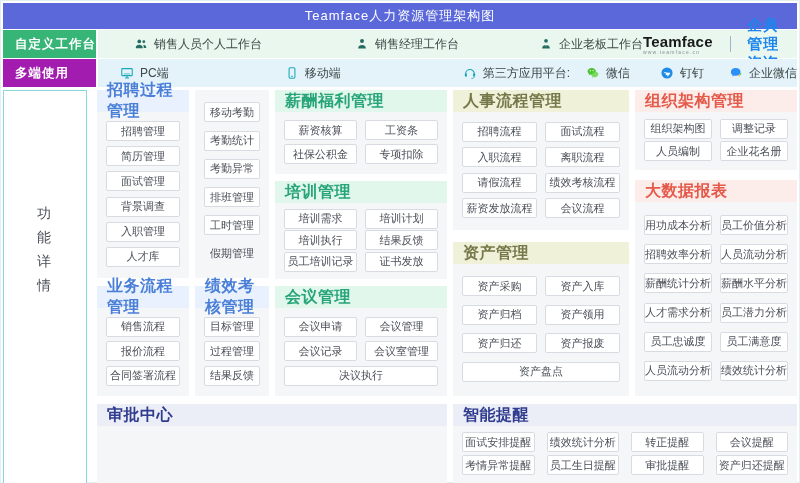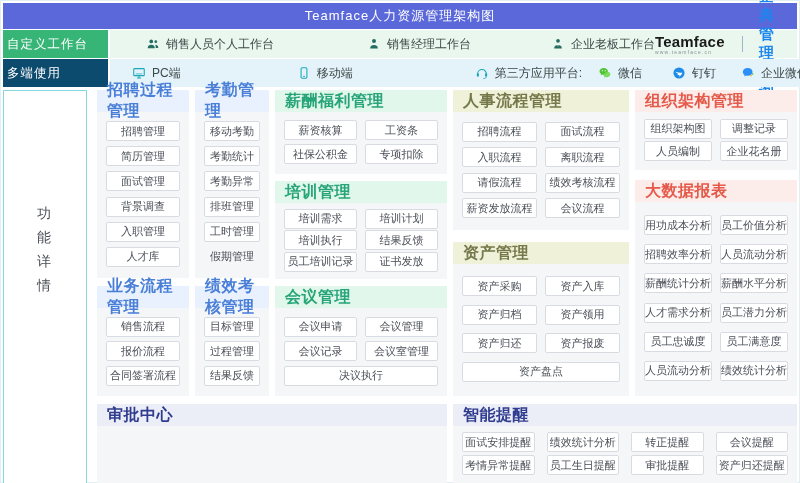--- a/index.html
+++ b/index.html
@@ -9,24 +9,24 @@
     background:#ffffff; color:#4a4e57; overflow:hidden;
   }
   .page { width:800px; height:483px; padding:2px; background:#fff; border:1px solid #e3eef0; }
 
   
   .topbar { height:26px; background:#5b68d9; color:#fff; font-size:13px;
     display:flex; align-items:center; justify-content:center; letter-spacing:1px; }
 
   
   .xrow { height:28px; display:flex; margin-top:1px; }
-  .xrow-label { width:107px; color:#fff; font-size:12.5px; display:flex; align-items:center;
-    padding-left:4px; flex:none; border-right:2px solid #fff; letter-spacing:1px; }
+  .xrow-label { width:95px; color:#fff; font-size:12.5px; display:flex; align-items:center;
+    padding-left:12px; flex:none; border-right:2px solid #fff; letter-spacing:1px;font-weight:bold; }
   .workbench .xrow-label { background:#36b576; }
-  .platforms .xrow-label { background:#0c4a6e; }
+  .platforms .xrow-label { background:#a21caf; }
   .xrow-items { flex:1; display:flex; align-items:center; font-size:12px; color:#3d4a49; }
   .workbench .xrow-items { background:#e9f7ef; }
   .platforms .xrow-items { background:#e4f2fa; }
   .row-item { display:flex; align-items:center; gap:6px; white-space:nowrap; }
   .row-item svg { width:14px; height:14px; display:block; }
 
   .wb-1 { margin-left:36px; } .wb-2 { margin-left:93px; } .wb-3 { margin-left:80px; }
   .pf-1 { margin-left:22px; } .pf-2 { margin-left:116px; } .pf-3 { margin-left:122px; }
   .pf-4 { margin-left:16px; } .pf-5 { margin-left:30px; } .pf-6 { margin-left:25px; }
 
@@ -226,21 +226,20 @@
               <div class="sec-header">业务流程管理</div>
               <div class="sec-body cols-1">
                 <div class="chip">销售流程</div>
                 <div class="chip">报价流程</div>
                 <div class="chip">合同签署流程</div>
               </div>
             </div>
           </div>
           <div class="track" style="width: 74px;">
             <div class="section theme-blue" style="height: 188px;">
-              <div class="sec-header">考勤管理</div>
               <div class="sec-body cols-1">
                 <div class="chip">移动考勤</div>
                 <div class="chip">考勤统计</div>
                 <div class="chip">考勤异常</div>
                 <div class="chip">排班管理</div>
                 <div class="chip">工时管理</div>
                 <div class="chip borderless">假期管理</div>
               </div>
             </div>
             <div class="section theme-blue" style="height: 110px;">

